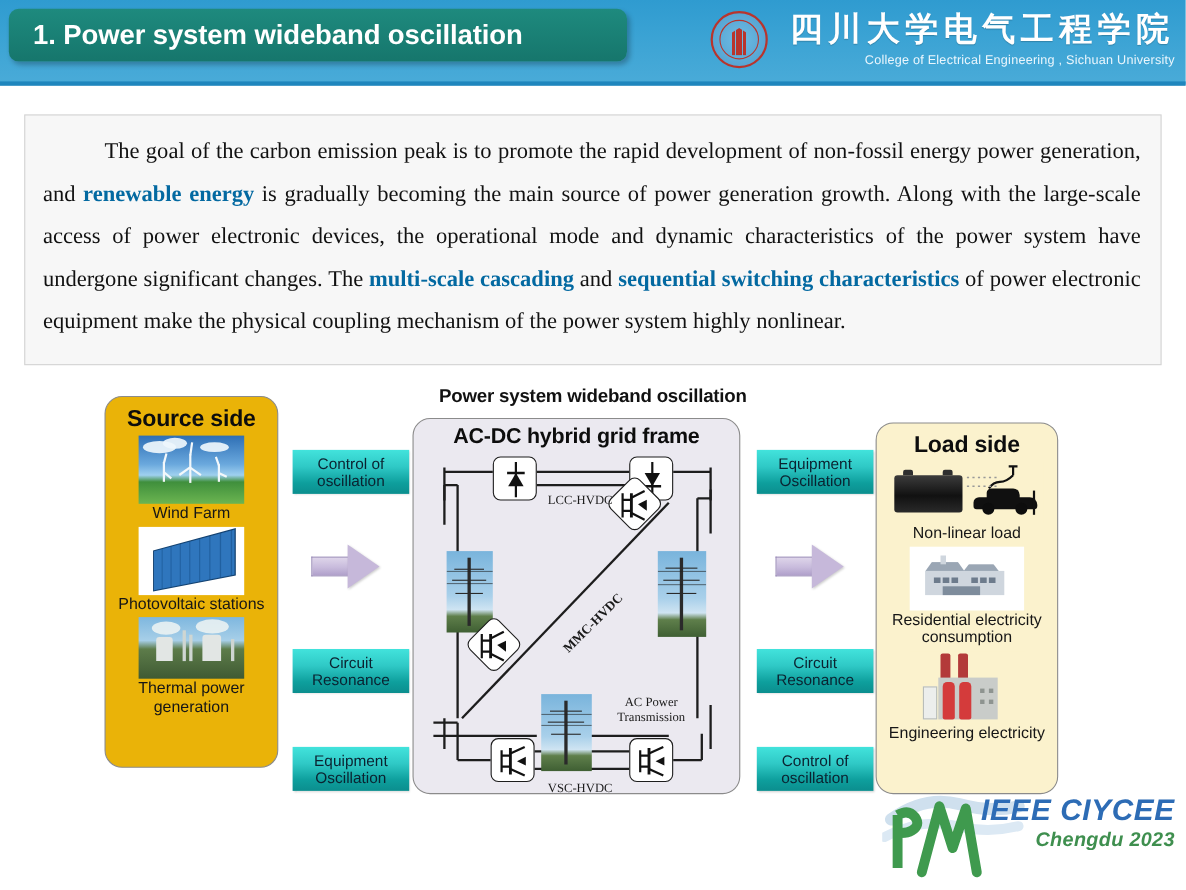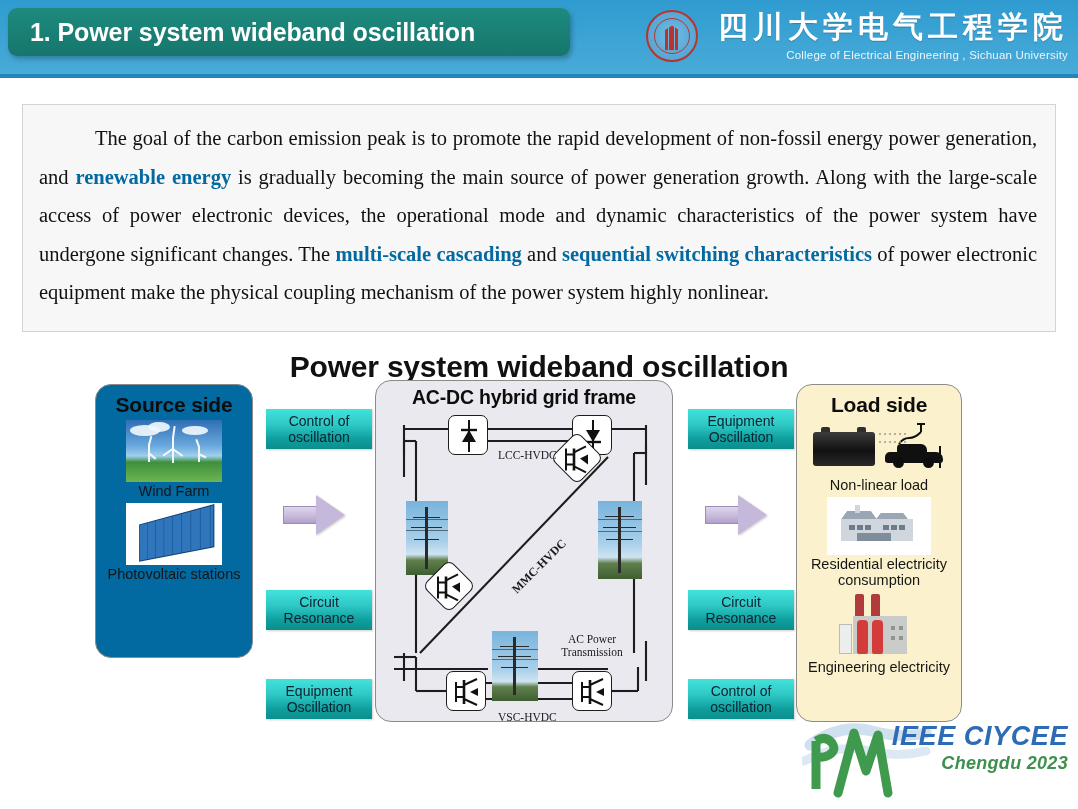--- a/index.html
+++ b/index.html
@@ -95,33 +95,33 @@
     text-align: justify;
     text-indent: 56px;
     text-justify: inter-word;
   }
   .hl { color: #0369a1; font-weight: bold; }
 
   
   .diagram-title {
     position: absolute; left: 0; top: 350px; width: 1078px;
     text-align: center;
-    font-size: 30px; font-weight: bold; color: #111;
+    font-size: 17px; font-weight: bold; color: #111;
     letter-spacing: -0.2px;
   }
 
   
   .panel {
     position: absolute;
     border: 1.6px solid #8b8b8b;
     border-radius: 16px;
   }
   .panel-src {
-    left: 95px; top: 384px; width: 158px; height: 274px;
-    background: #0369a1;
+    left: 95px; top: 360px; width: 158px; height: 338px;
+    background: #eab308;
   }
   .panel-load {
     left: 796px; top: 384px; width: 166px; height: 338px;
     background: #fbf2cd;
   }
   .panel-mid {
     left: 375px; top: 380px; width: 298px; height: 342px;
     background: #ebe9f0;
   }
   .panel-head {
@@ -368,20 +368,32 @@
       <div class="pcap">Wind Farm</div>
     </div>
 
     <div class="pitem" style="margin-top:1px;">
       <div class="thumb thumb-pv">
         <div class="panelface"></div>
       </div>
       <div class="pcap">Photovoltaic stations</div>
     </div>
 
+    <div class="pitem" style="margin-top:1px;">
+      <div class="thumb thumb-thermal">
+        <div class="steam" style="left:12px; top:4px;  width:26px; height:12px;"></div>
+        <div class="steam" style="left:52px; top:2px;  width:30px; height:13px;"></div>
+        <div class="tower" style="left:16px; width:15px; height:22px;"></div>
+        <div class="tower" style="left:58px; width:17px; height:24px;"></div>
+        <div class="stack" style="left:40px; height:28px;"></div>
+        <div class="stack" style="left:46px; height:24px;"></div>
+        <div class="stack" style="left:84px; height:20px;"></div>
+      </div>
+      <div class="pcap">Thermal power generation</div>
+    </div>
   </div>
 
   <div class="chip" style="left:266px; top:409px;">
     <span>Control of oscillation</span>
   </div>
   <div class="arrow" style="left:283px; top:495px;">
     <div class="shaft"></div>
       <div class="head"></div>
   </div>
   <div class="chip" style="left:266px; top:590px;">

